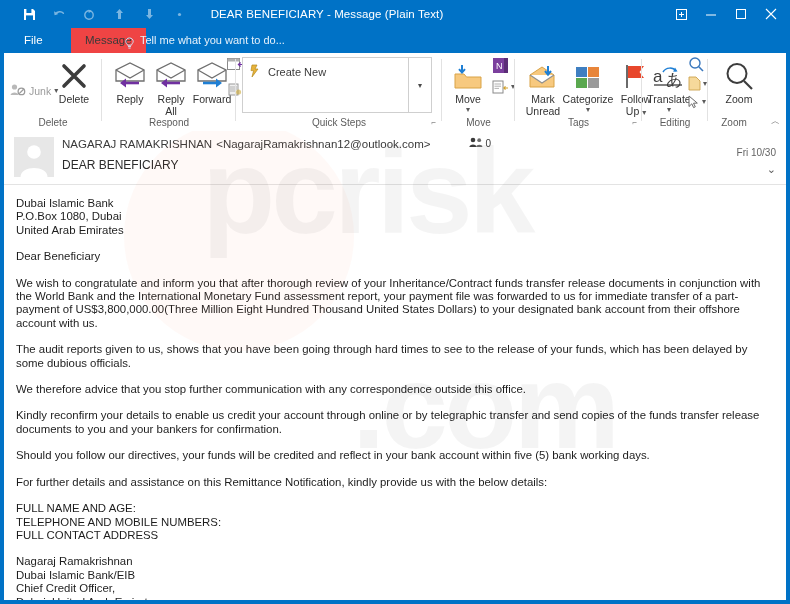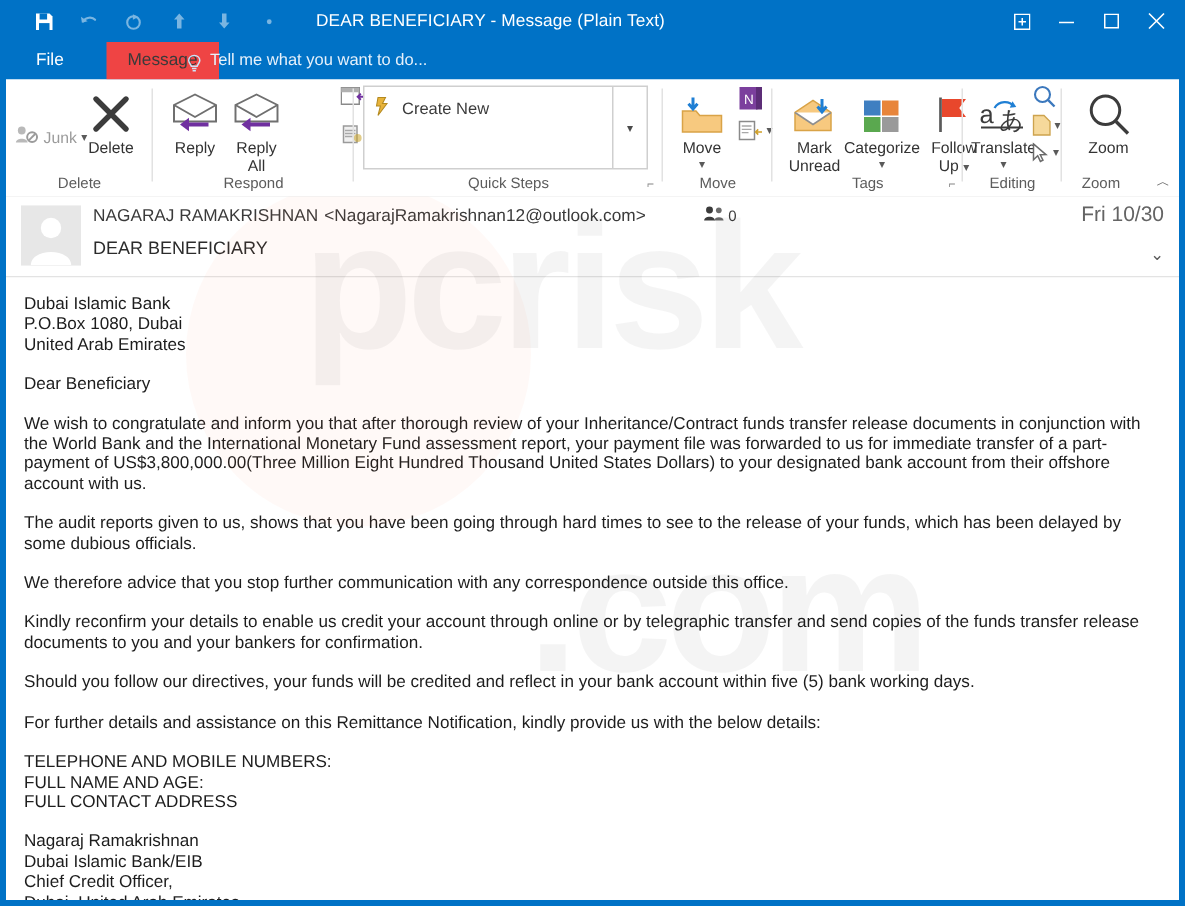--- a/index.html
+++ b/index.html
@@ -283,22 +283,22 @@
     color: #3a3a3a;
   }
   .subject-line {
     position: absolute;
     left: 58px; top: 27px;
     font-size: 12px;
     color: #2b2b2b;
   }
   .msg-date {
     position: absolute;
-    right: 10px; top: 3px;
-    font-size: 14px;
+    right: 10px; top: 16px;
+    font-size: 10px;
     color: #646464;
     text-align: center;
   }
   .hdr-chevron {
     position: absolute;
     right: 10px; top: 32px;
     font-size: 11px;
     color: #5c5c5c;
   }
 
@@ -491,20 +491,31 @@
               <path d="M3 20 V9 L17 2 L31 9 V20 Z" fill="#ffffff" stroke="#6f6f6f" stroke-width="1.3"></path>
               <path d="M3 9 L17 17 L31 9" fill="#ffffff" stroke="#6f6f6f" stroke-width="1.3"></path>
               <path d="M26 22 H12" stroke="#7030a0" stroke-width="2.6"></path>
               <path d="M13 17.5 L7 22 L13 26.5 Z" fill="#7030a0"></path>
             </svg>
         </span>
         <span class="rlabel two">Reply</span>
         <span class="rlabel" style="margin-top:0">All</span>
       </div>
 
+      <div class="rbtn" style="left:84px;">
+        <span class="ricon">
+          <svg width="34" height="30" viewBox="0 0 34 30">
+              <path d="M3 20 V9 L17 2 L31 9 V20 Z" fill="#ffffff" stroke="#6f6f6f" stroke-width="1.3"></path>
+              <path d="M3 9 L17 17 L31 9" fill="#ffffff" stroke="#6f6f6f" stroke-width="1.3"></path>
+              <path d="M8 22 H22" stroke="#1f7fd4" stroke-width="2.6"></path>
+              <path d="M21 17.5 L27 22 L21 26.5 Z" fill="#1f7fd4"></path>
+            </svg>
+        </span>
+        <span class="rlabel">Forward</span>
+      </div>
 
       <div style="position:absolute; left:125px; top:4px;">
         <svg width="18" height="16" viewBox="0 0 18 16">
             <rect x="0.5" y="1.5" width="12" height="11" fill="#ffffff" stroke="#8a8a8a" stroke-width="1"></rect>
             <rect x="0.5" y="1.5" width="12" height="3" fill="#b0b0b0"></rect>
             <path d="M17 7.5 H12.5 M13.6 5.5 L11.4 7.5 L13.6 9.5" stroke="#7030a0" stroke-width="1.2" fill="none"></path>
           </svg>
       </div>
       <div style="position:absolute; left:125px; top:28px; display:flex; align-items:center; gap:2px;">
         <svg width="16" height="16" viewBox="0 0 16 16">
@@ -704,22 +715,22 @@
     <div class="bpara">The audit reports given to us, shows that you have been going through hard times to see to the release of your funds, which has been delayed by some dubious officials.</div>
     <div class="bspacer"></div>
     <div class="bpara">We therefore advice that you stop further communication with any correspondence outside this office.</div>
     <div class="bspacer"></div>
     <div class="bpara">Kindly reconfirm your details to enable us credit your account through online or by telegraphic transfer and send copies of the funds transfer release documents to you and your bankers for confirmation.</div>
     <div class="bspacer"></div>
     <div class="bpara">Should you follow our directives, your funds will be credited and reflect in your bank account within five (5) bank working days.</div>
     <div class="bspacer"></div>
     <div class="bpara">For further details and assistance on this Remittance Notification, kindly provide us with the below details:</div>
     <div class="bspacer"></div>
+    <div class="bline">FULL NAME AND AGE:</div>
     <div class="bline">TELEPHONE AND MOBILE NUMBERS:</div>
-    <div class="bline">FULL NAME AND AGE:</div>
     <div class="bline">FULL CONTACT ADDRESS</div>
     <div class="bspacer"></div>
     <div class="bline">Nagaraj Ramakrishnan</div>
     <div class="bline">Dubai Islamic Bank/EIB</div>
     <div class="bline">Chief Credit Officer,</div>
     <div class="bline">Dubai, United Arab Emirates.</div>
   </div>
 
   <div class="watermark">
     <div class="wm-circle" style="left:120px; top:-10px; width:230px; height:230px;"></div>

